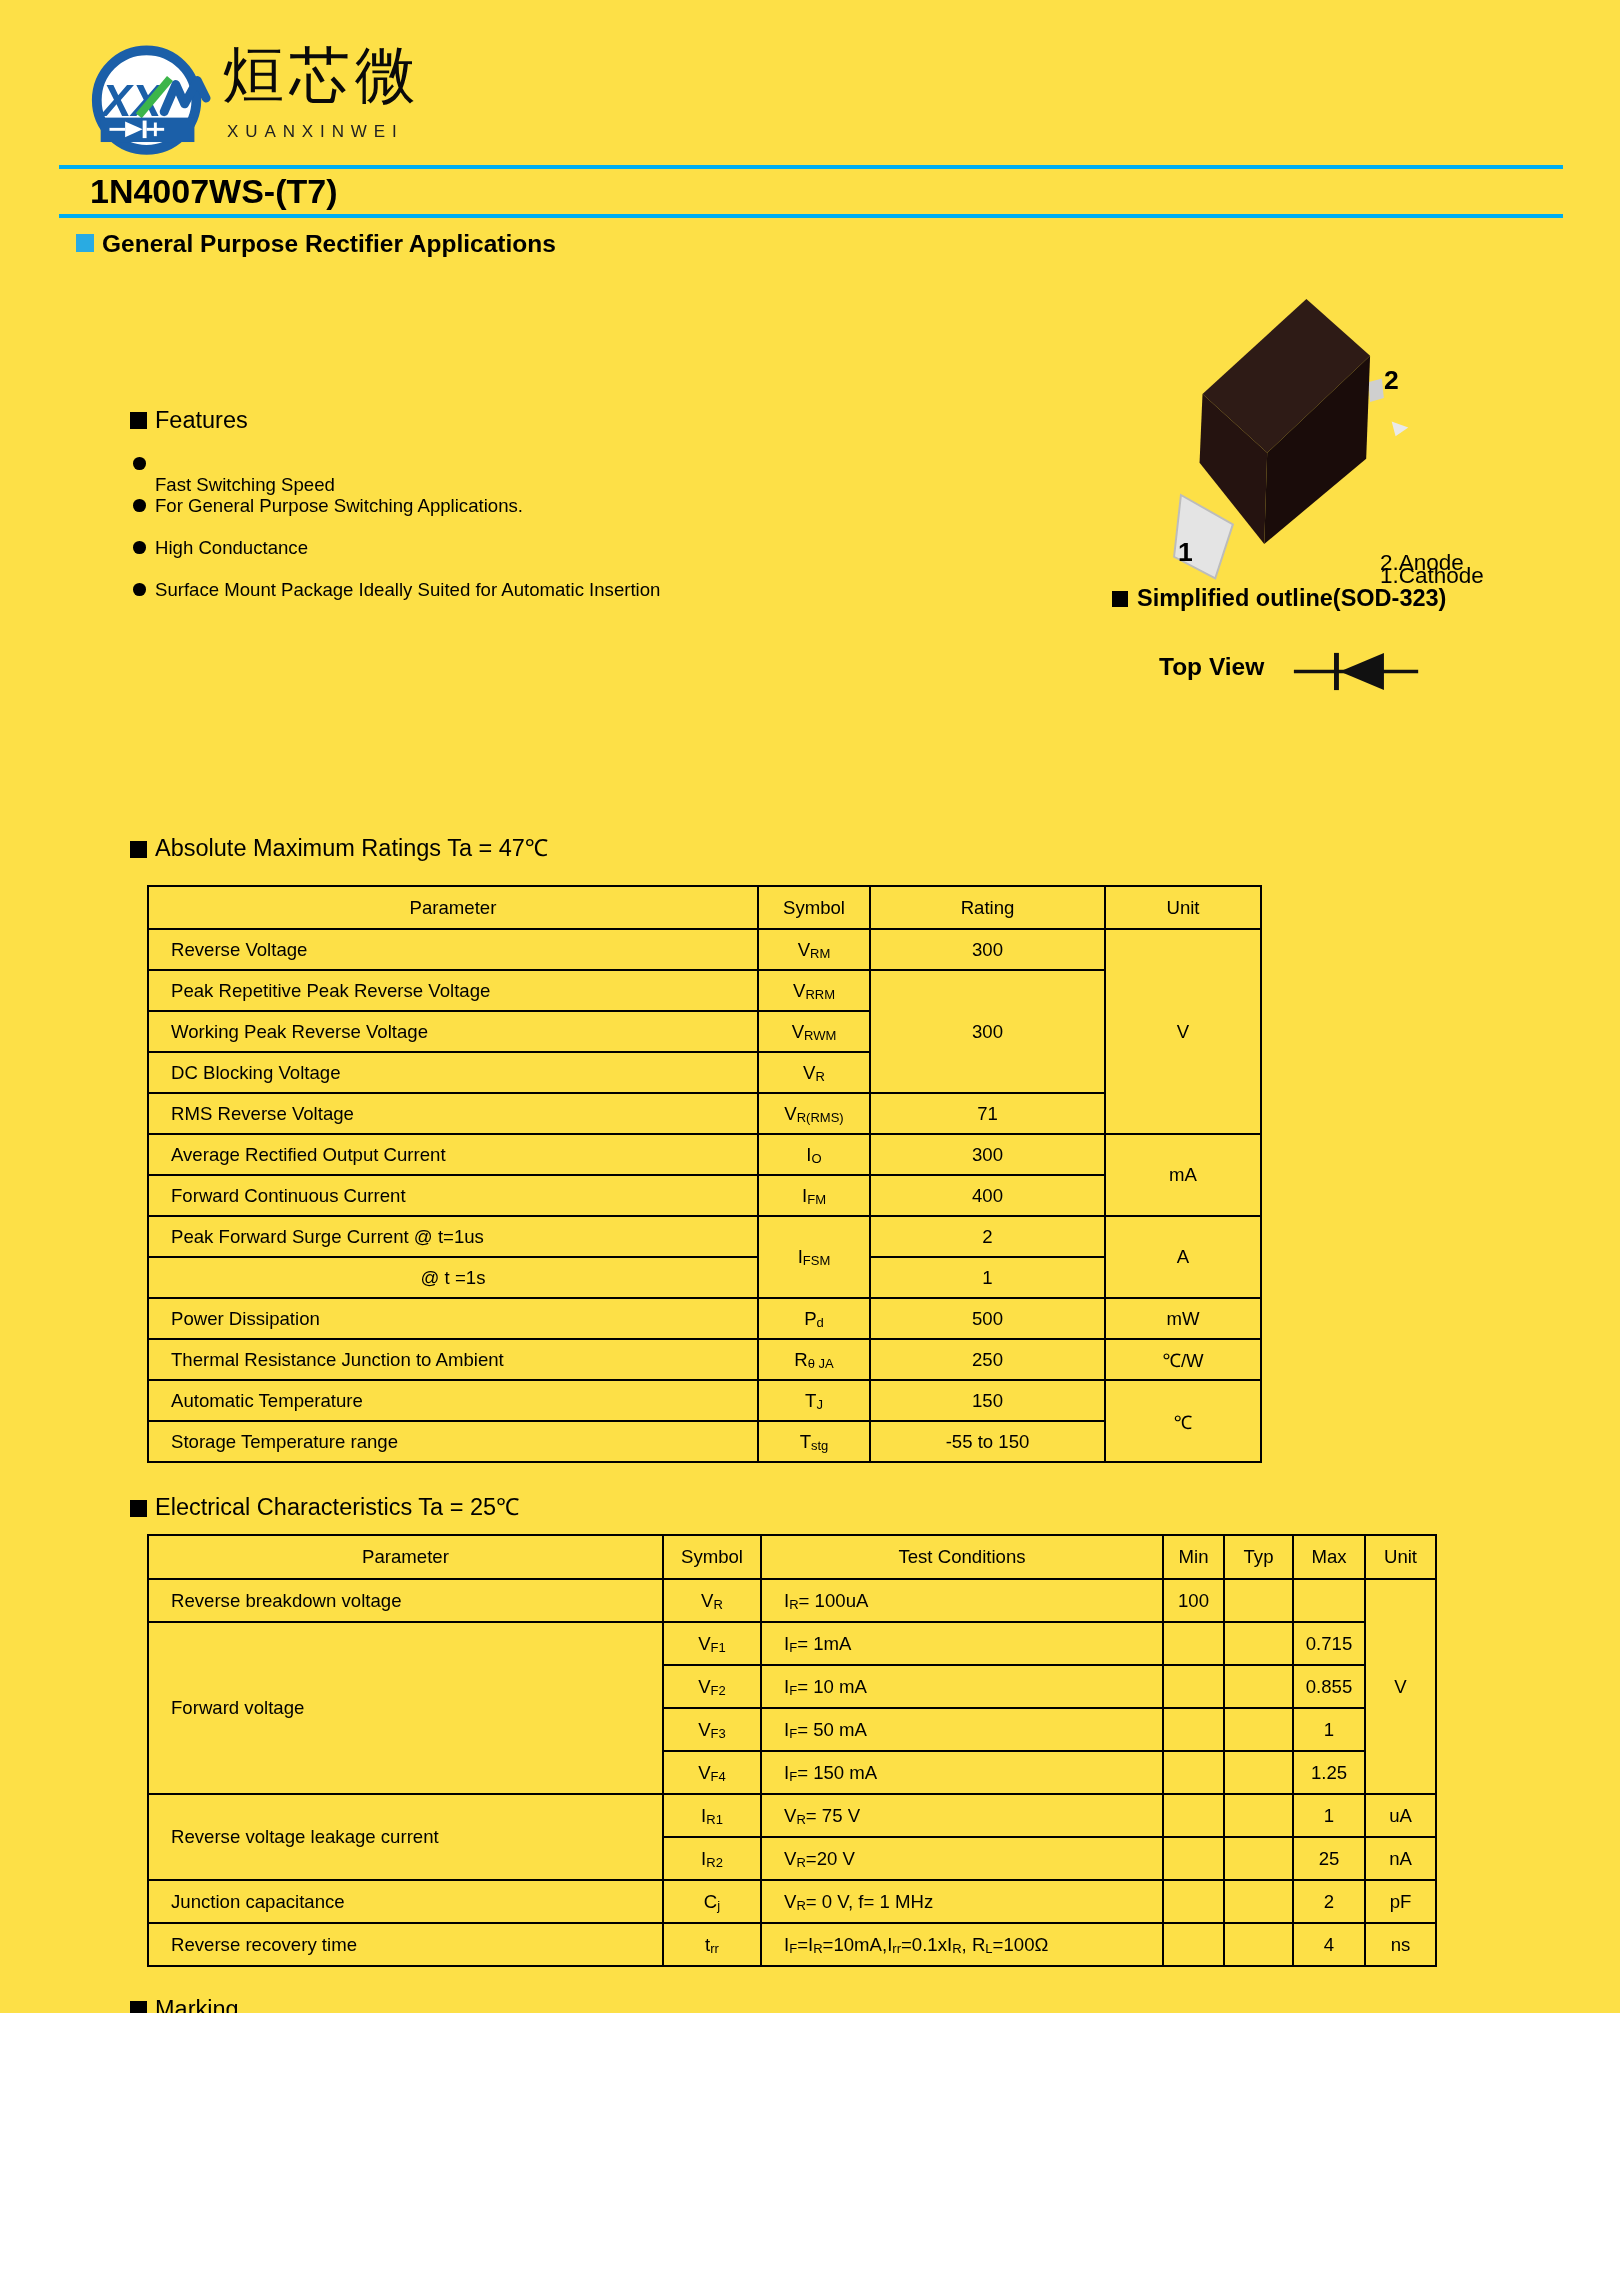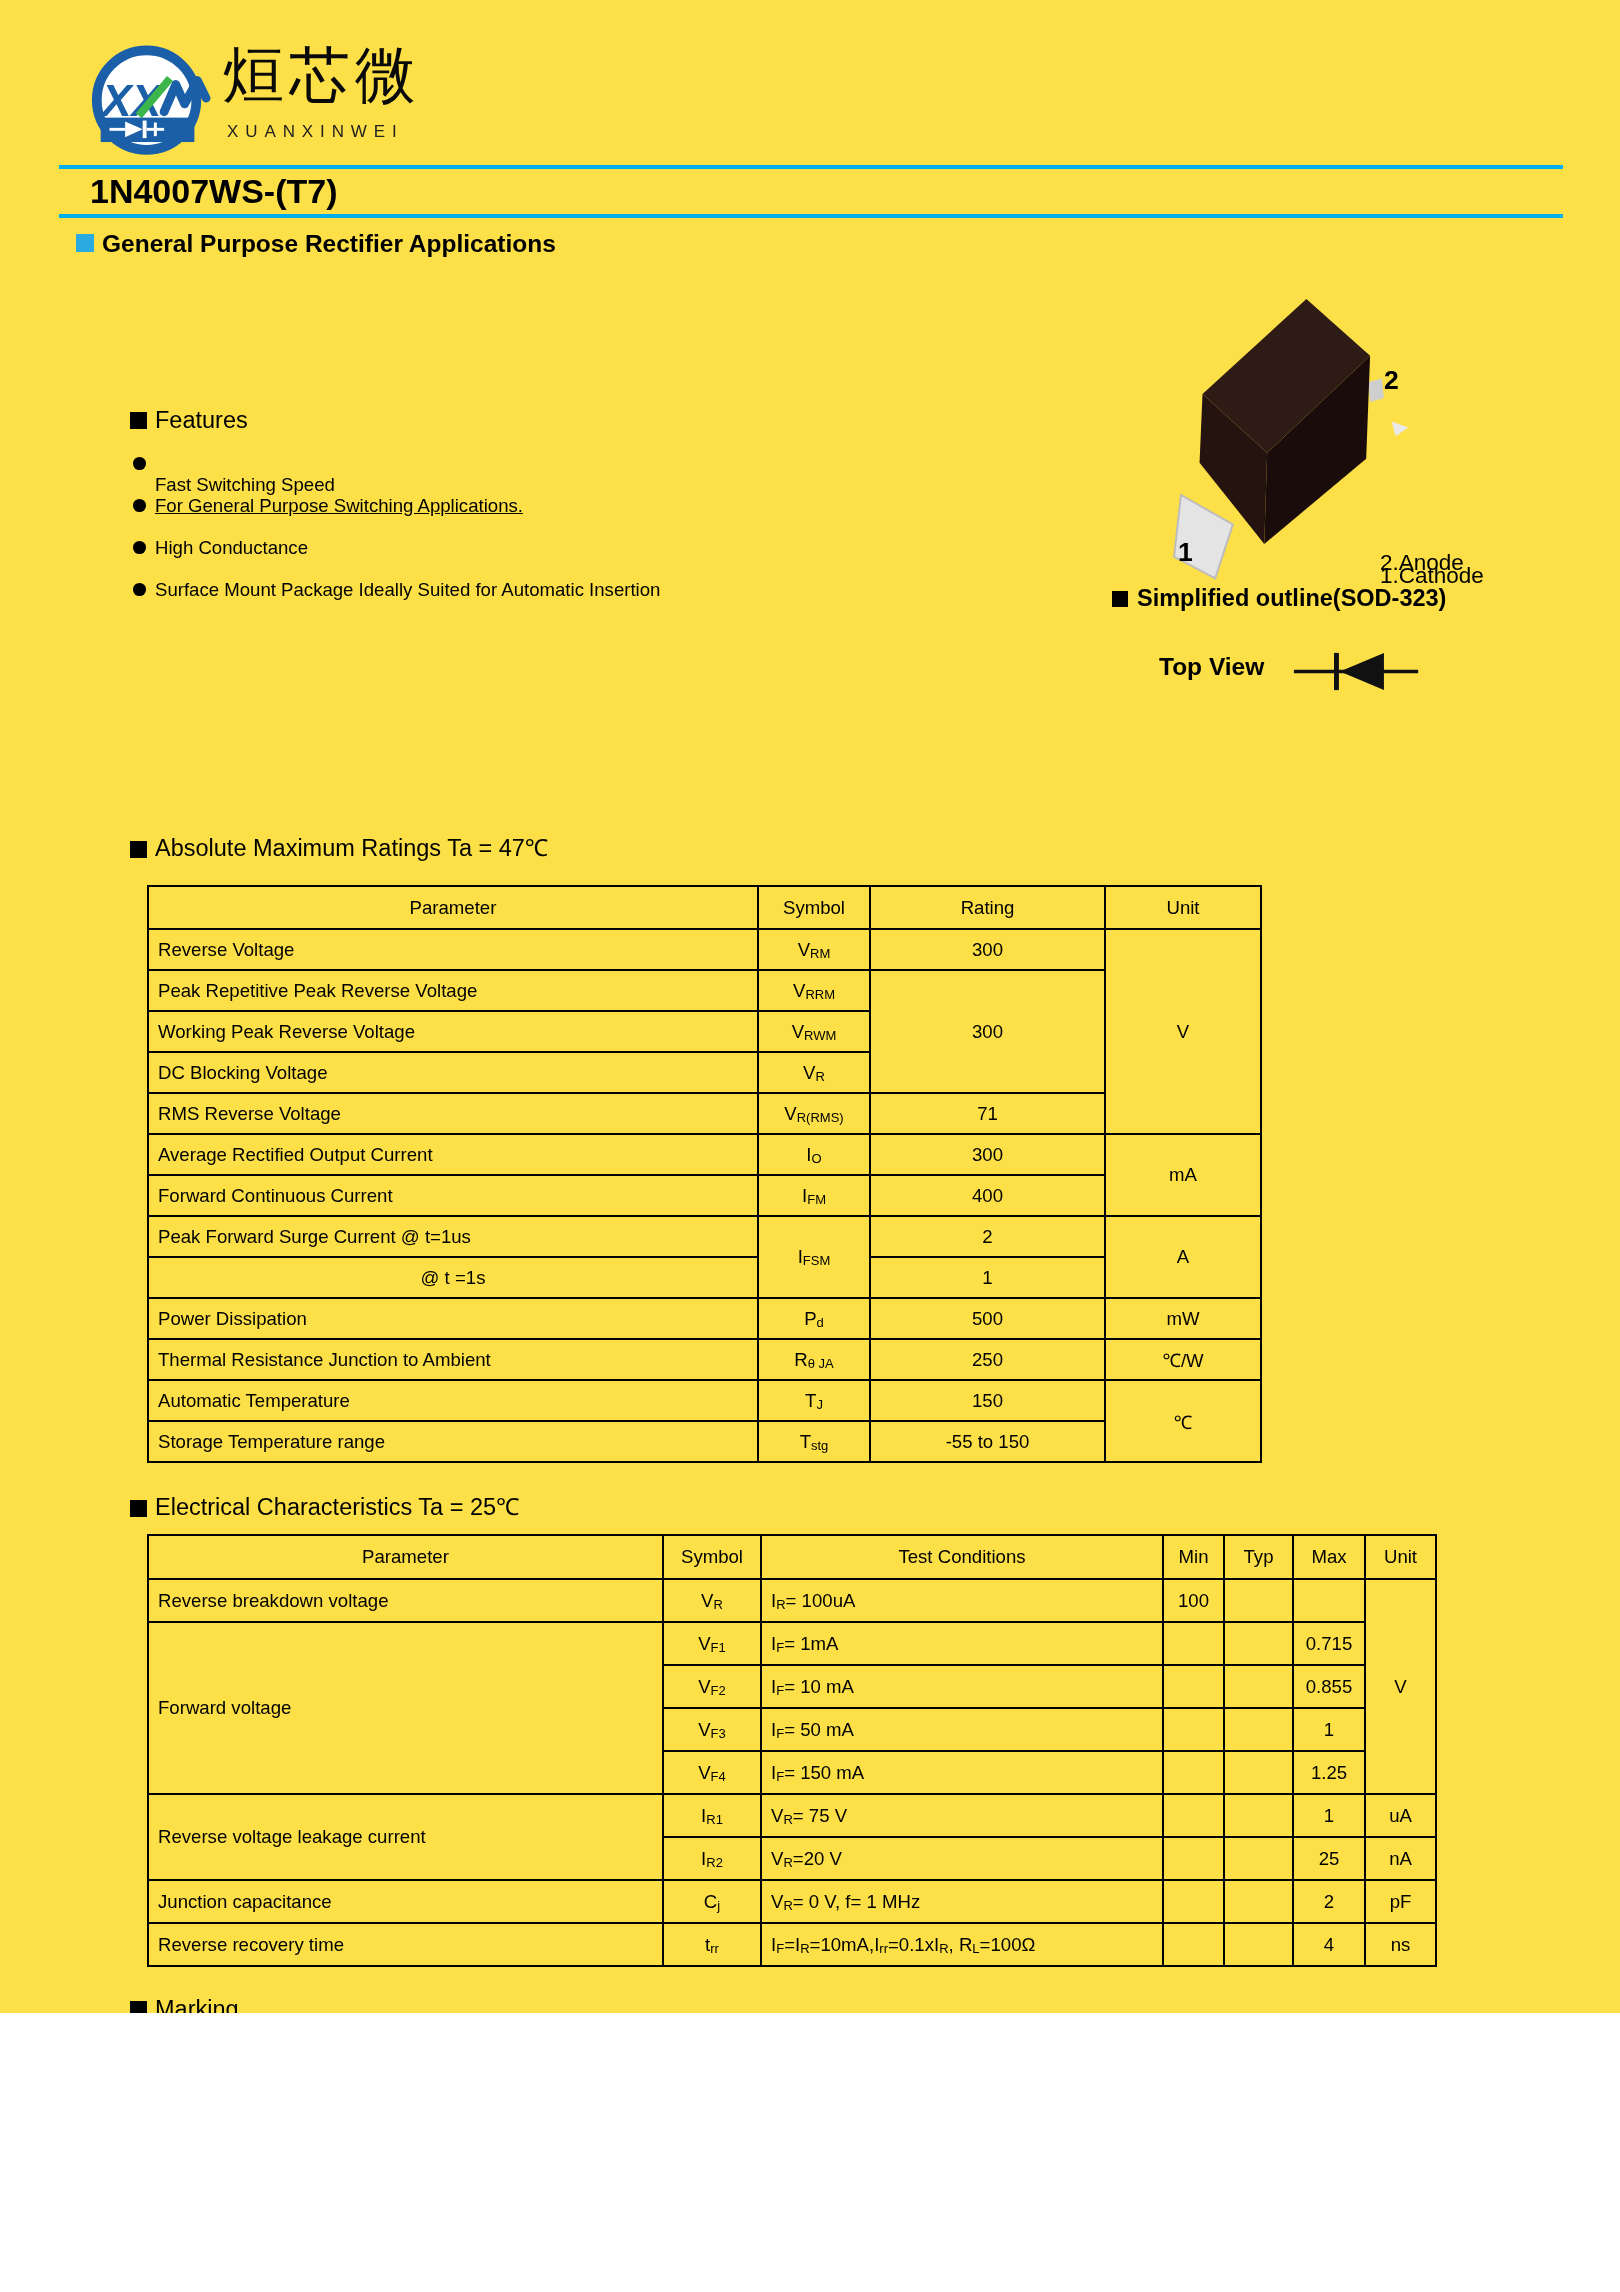--- a/index.html
+++ b/index.html
@@ -31,21 +31,21 @@
   
   table{border-collapse:collapse;table-layout:fixed;}
   td,th{border:2.9px solid #000;font-size:18.6px;font-weight:normal;padding:0 7.8px;
         overflow:hidden;white-space:nowrap;}
   .t1{width:1112px;}
   .t1 td,.t1 th{height:39px;}
   .t1 th{height:41px;text-align:center;}
   .t2{width:1286px;}
   .t2 td,.t2 th{height:41px;}
   .t2 th{height:42px;text-align:center;}
-  .cell-l{text-align:left;padding-left:9px;}
+  .cell-l{text-align:left;padding-left:22px;}
   .cell-c{text-align:center;}
   sub{font-size:0.7em;vertical-align:-0.12em;}
   .tm{width:421px;}
   .tm td{height:44px;text-align:center;font-size:19.6px;}
 
   
   .footer-rule{background:#2d2d2d;height:6.9px;}
   .website{font-size:20.6px;}
   .page-badge{width:54px;height:56px;border-radius:50%;background:#0a0a0a;color:#fff;
               display:flex;align-items:center;justify-content:center;
@@ -77,21 +77,21 @@
 
   <div class="abs blue-sq" style="left:76px;top:234px;"></div>
   <div class="abs subtitle" style="left:102px;top:232px;">General Purpose Rectifier Applications</div>
 
   <div class="abs black-sq" style="left:130px;top:412px;"></div>
   <div class="abs sec-head" style="left:155px;top:409px;">Features</div>
 
   <div class="abs dot" style="left:133px;top:457px;"></div>
   <div class="abs feat-item" style="left:155px;top:455px;margin-top:21px;">Fast Switching Speed</div>
   <div class="abs dot" style="left:133px;top:499px;"></div>
-  <div class="abs feat-item" style="left:155px;top:497px;text-decoration:underline;">For General Purpose Switching Applications.</div>
+  <div class="abs feat-item" style="left:155px;top:497px;">For General Purpose Switching Applications.</div>
   <div class="abs dot" style="left:133px;top:541px;"></div>
   <div class="abs feat-item" style="left:155px;top:539px;">High Conductance</div>
   <div class="abs dot" style="left:133px;top:583px;"></div>
   <div class="abs feat-item" style="left:155px;top:581px;">Surface Mount Package Ideally Suited for Automatic Insertion</div>
 
   <svg class="abs" style="left:0;top:0;" width="1620" height="745" viewBox="0 0 1653 760">
     <polygon points="1205,505 1258,535 1240,590 1198,568" fill="#e4e4e4" stroke="#bcbcbc" stroke-width="2"></polygon>
     <polygon points="1396,390 1410,386 1412,406 1398,410" fill="#cfcfcf"></polygon>
     <polygon points="1227,402 1333,305 1398,363 1293,462" fill="#2e1b16"></polygon>
     <polygon points="1227,402 1293,462 1290,555 1224,472" fill="#251310"></polygon>

